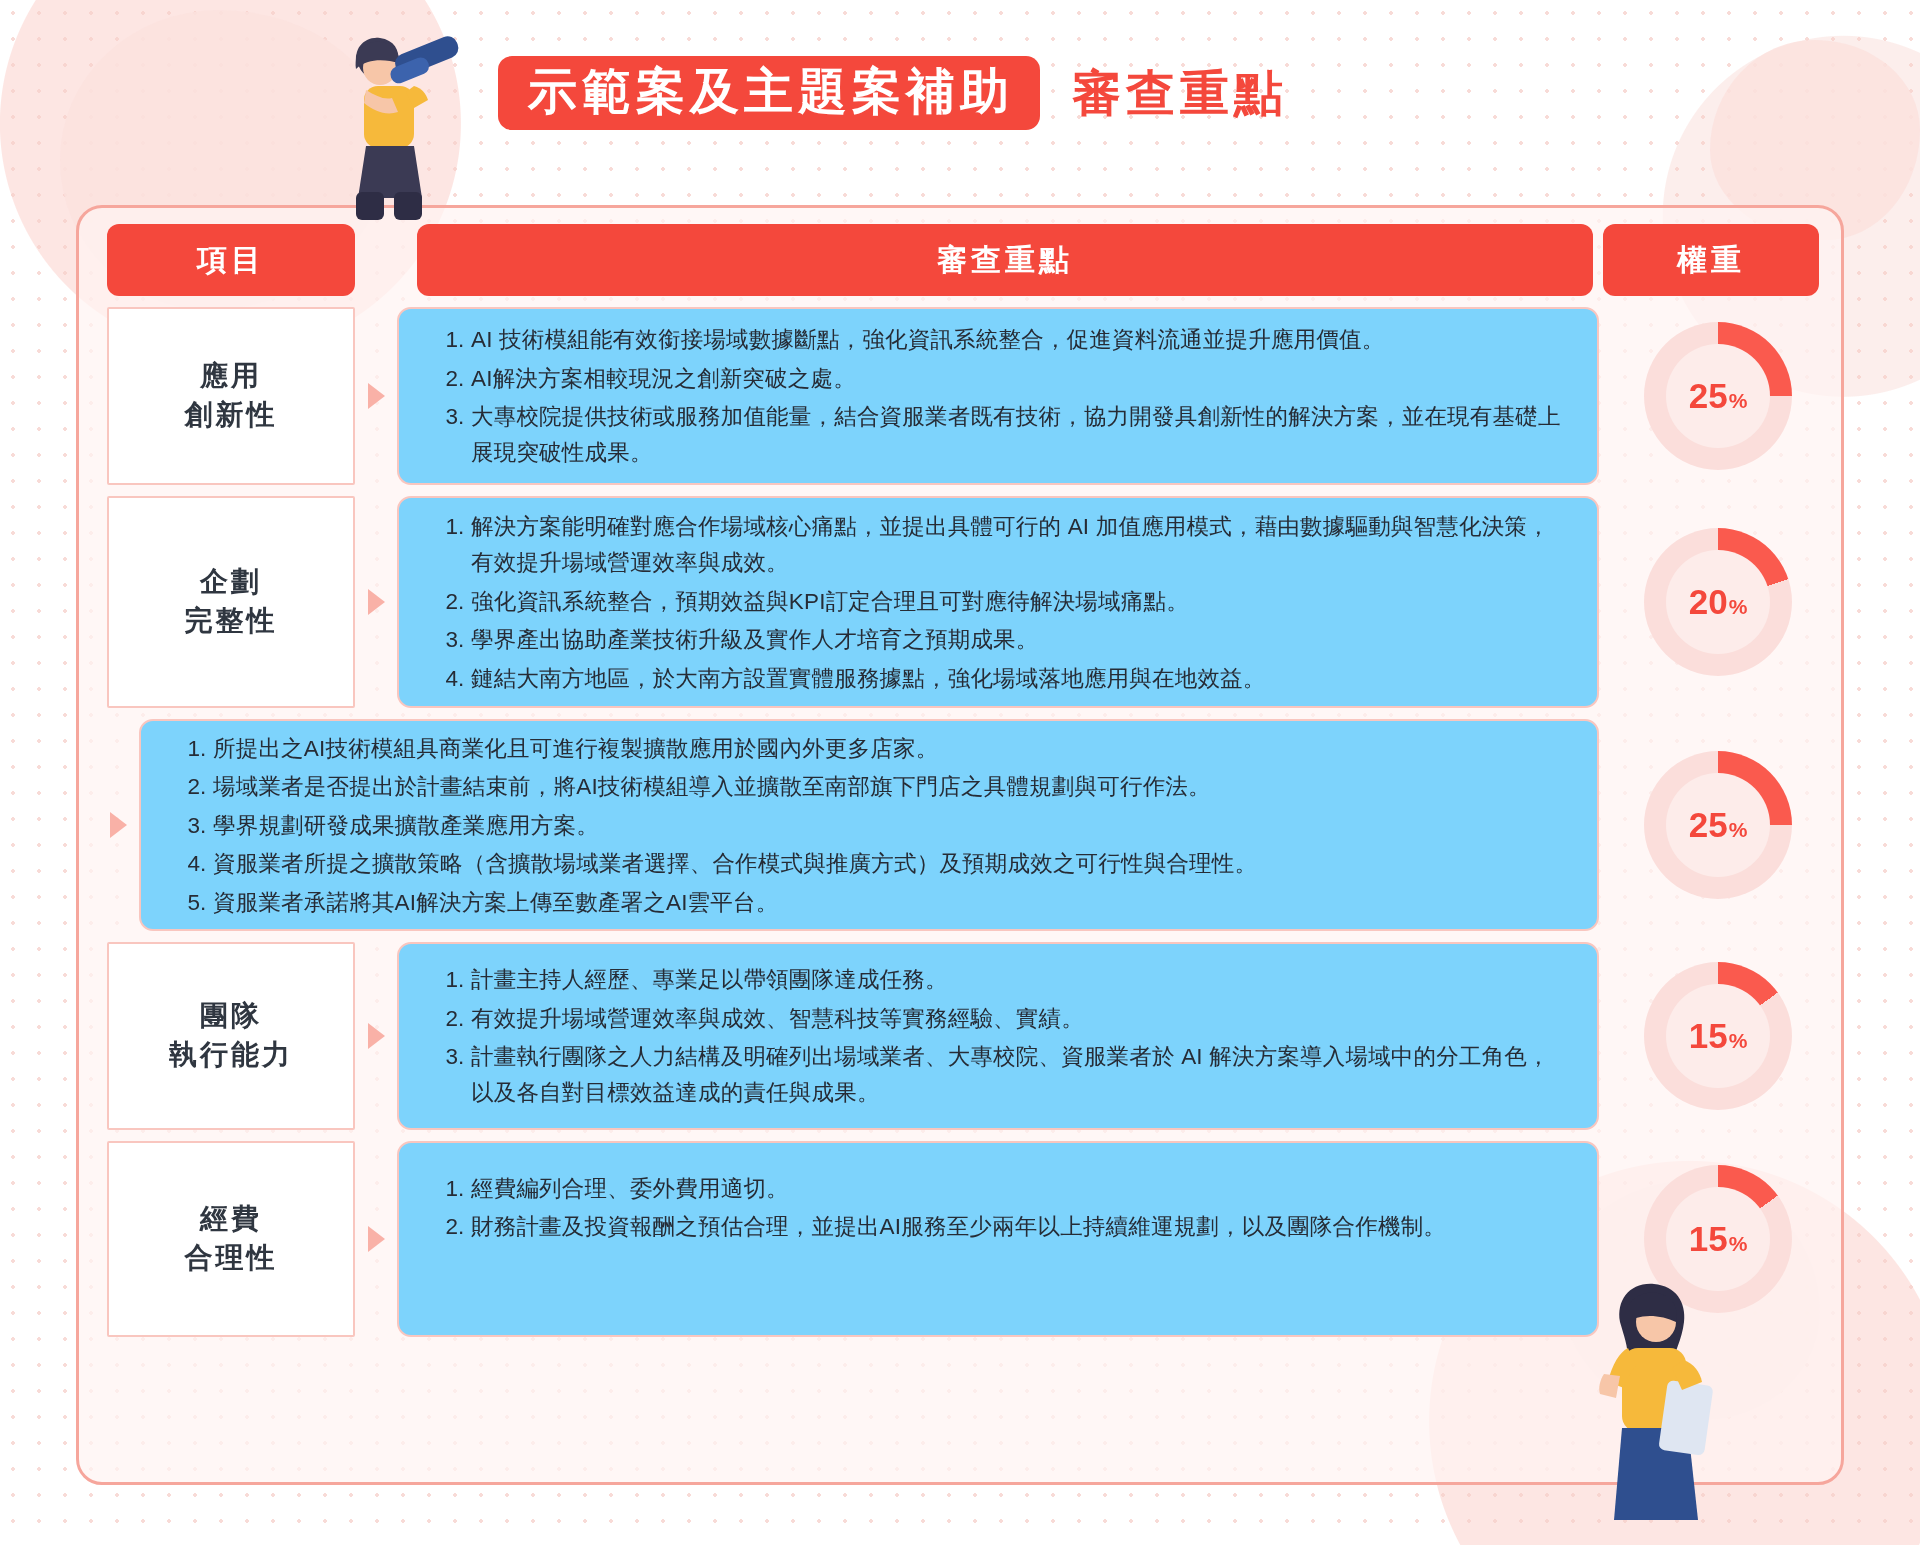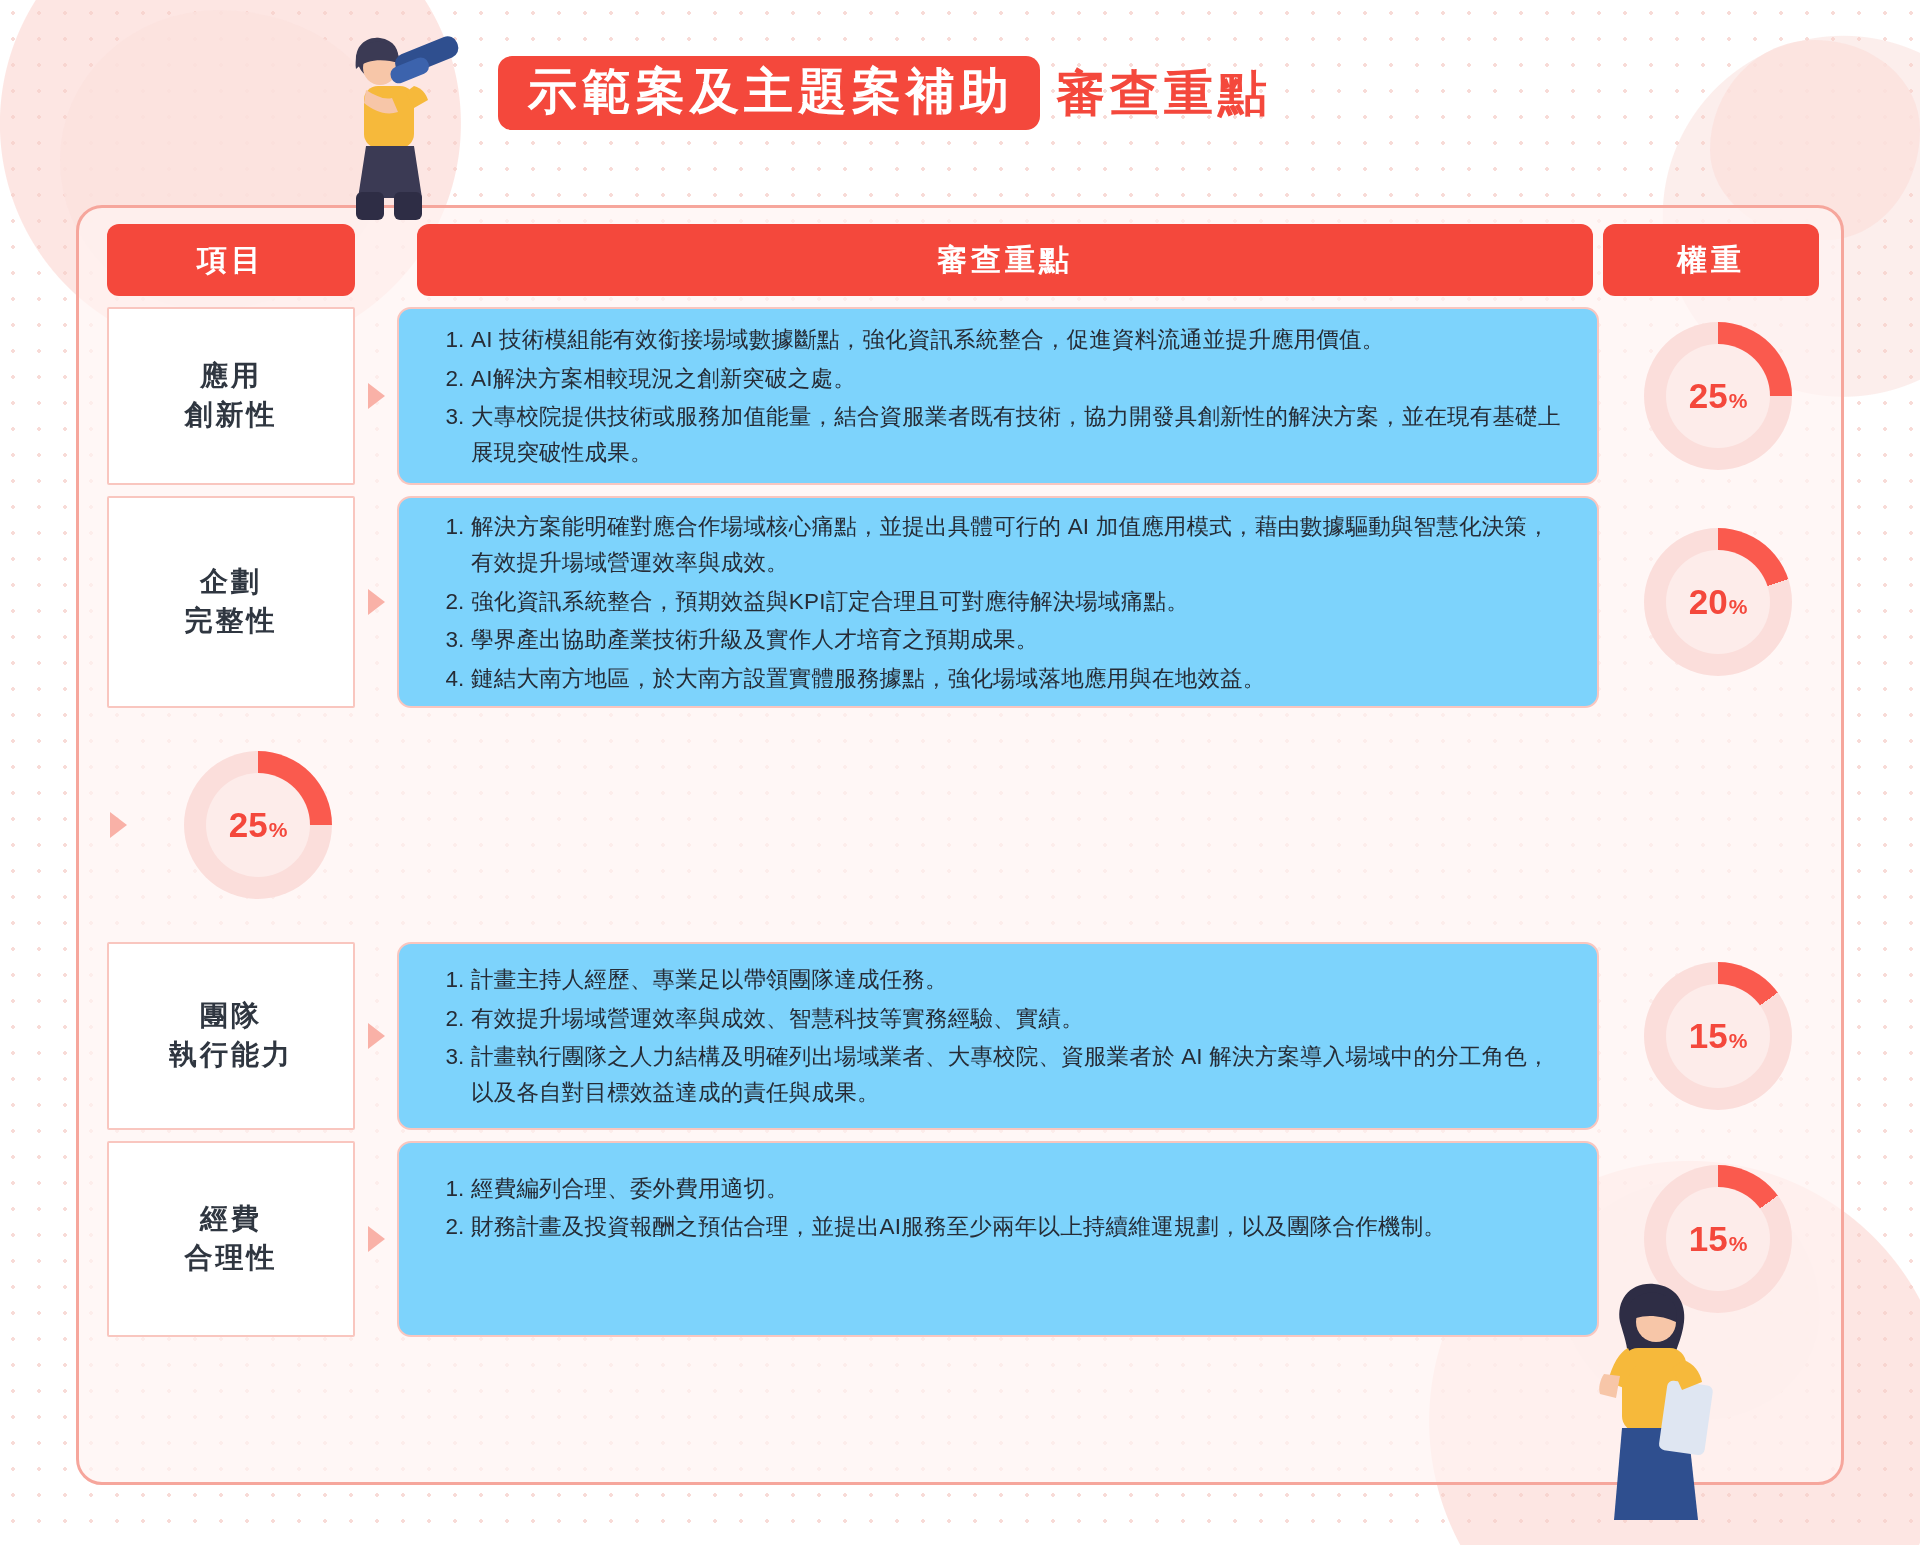--- a/index.html
+++ b/index.html
@@ -42,21 +42,21 @@
   .blob.b2 { width: 260px; height: 240px; left: 1560px; top: 1180px; border-radius: 52% 48% 45% 55%/45% 55% 45% 55%; }
   .blob.b3 { width: 210px; height: 200px; left: 1710px; top: 40px; border-radius: 50% 50% 45% 55%/55% 45% 55% 45%; }
 
   
   .title-wrap {
     position: absolute;
     left: 498px;
     top: 56px;
     display: flex;
     align-items: center;
-    gap: 16px;
+    gap: 32px;
     z-index: 6;
   }
   .title-badge {
     background: #f4483c;
     color: #ffffff;
     font-size: 49px;
     font-weight: bold;
     letter-spacing: 5px;
     padding: 11px 26px 14px 30px;
     border-radius: 14px;
@@ -328,20 +328,29 @@
               <span class="pct">%</span>
             </span>
         </div>
       </div>
     </div>
 
     <div class="body-row r2">
       <div class="arrow-cell">
           <div class="arrow"></div>
         </div>
+      <div class="points-cell">
+        <ol>
+          <li>所提出之AI技術模組具商業化且可進行複製擴散應用於國內外更多店家。</li>
+          <li>場域業者是否提出於計畫結束前，將AI技術模組導入並擴散至南部旗下門店之具體規劃與可行作法。</li>
+          <li>學界規劃研發成果擴散產業應用方案。</li>
+          <li>資服業者所提之擴散策略（含擴散場域業者選擇、合作模式與推廣方式）及預期成效之可行性與合理性。</li>
+          <li>資服業者承諾將其AI解決方案上傳至數產署之AI雲平台。</li>
+        </ol>
+      </div>
       <div class="weight-cell">
         <div class="donut" style="background: conic-gradient(rgb(250, 90, 78) 0deg, rgb(250, 90, 78) 90deg, rgb(251, 222, 219) 90deg, rgb(251, 222, 219) 360deg);">
           <span class="val">
               <span>25</span>
               <span class="pct">%</span>
             </span>
         </div>
       </div>
     </div>
 

